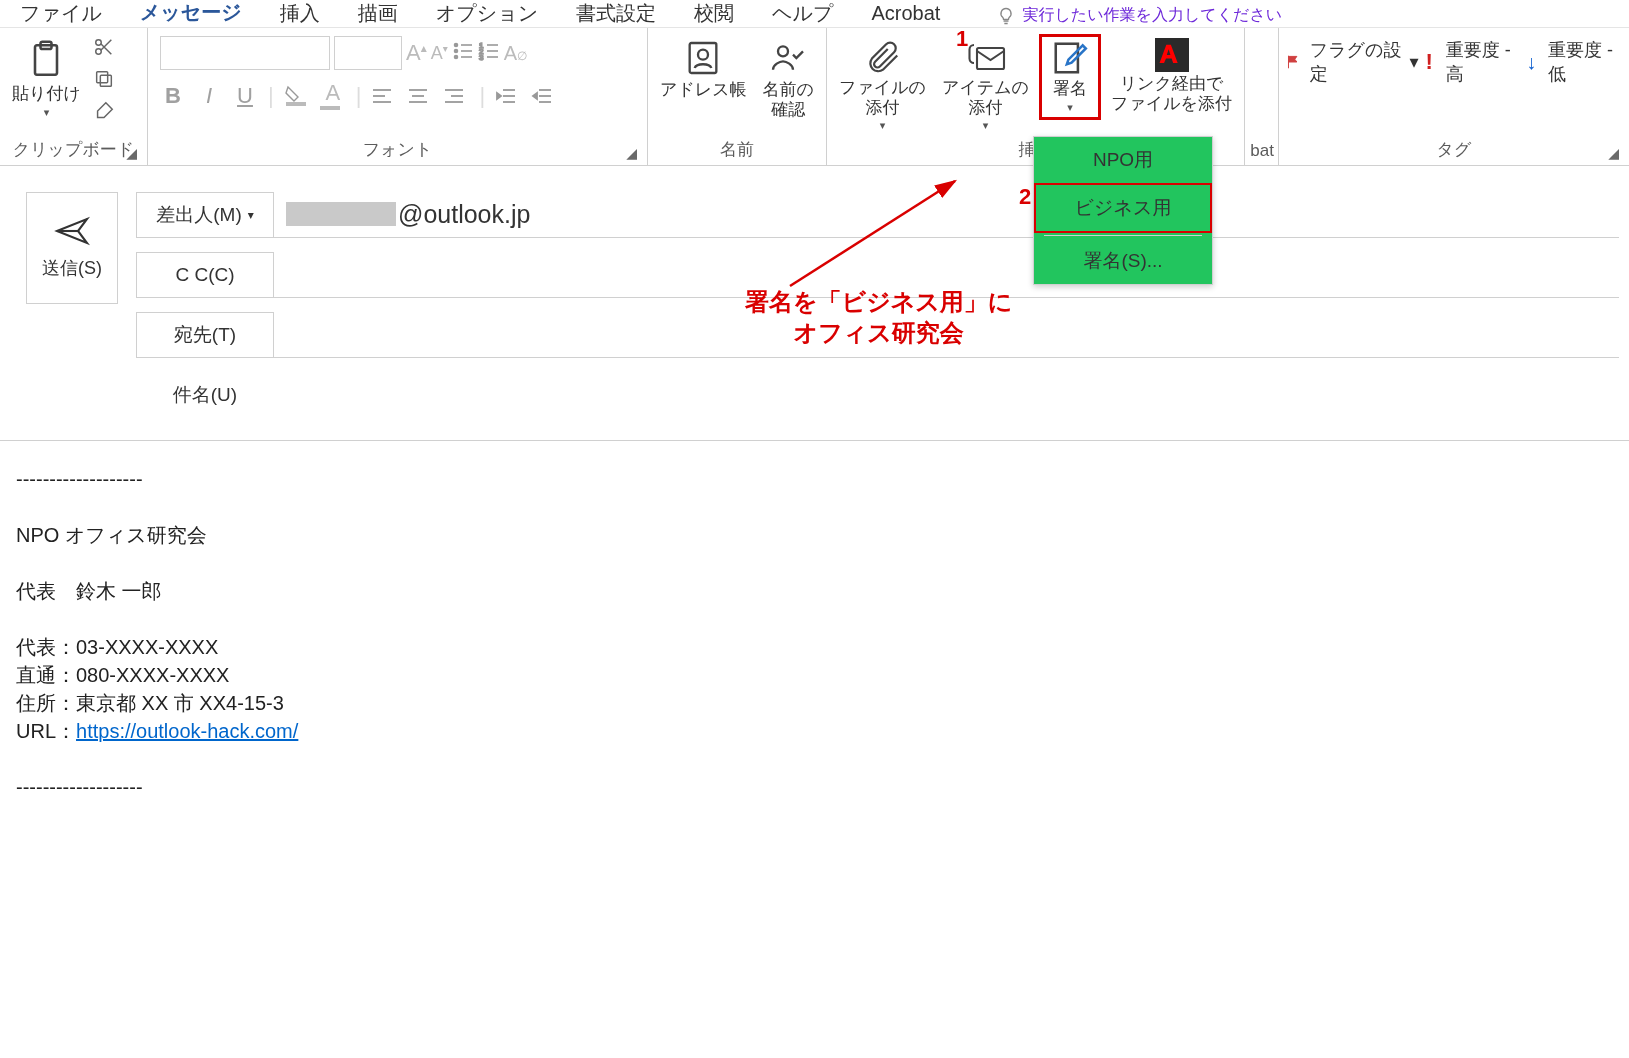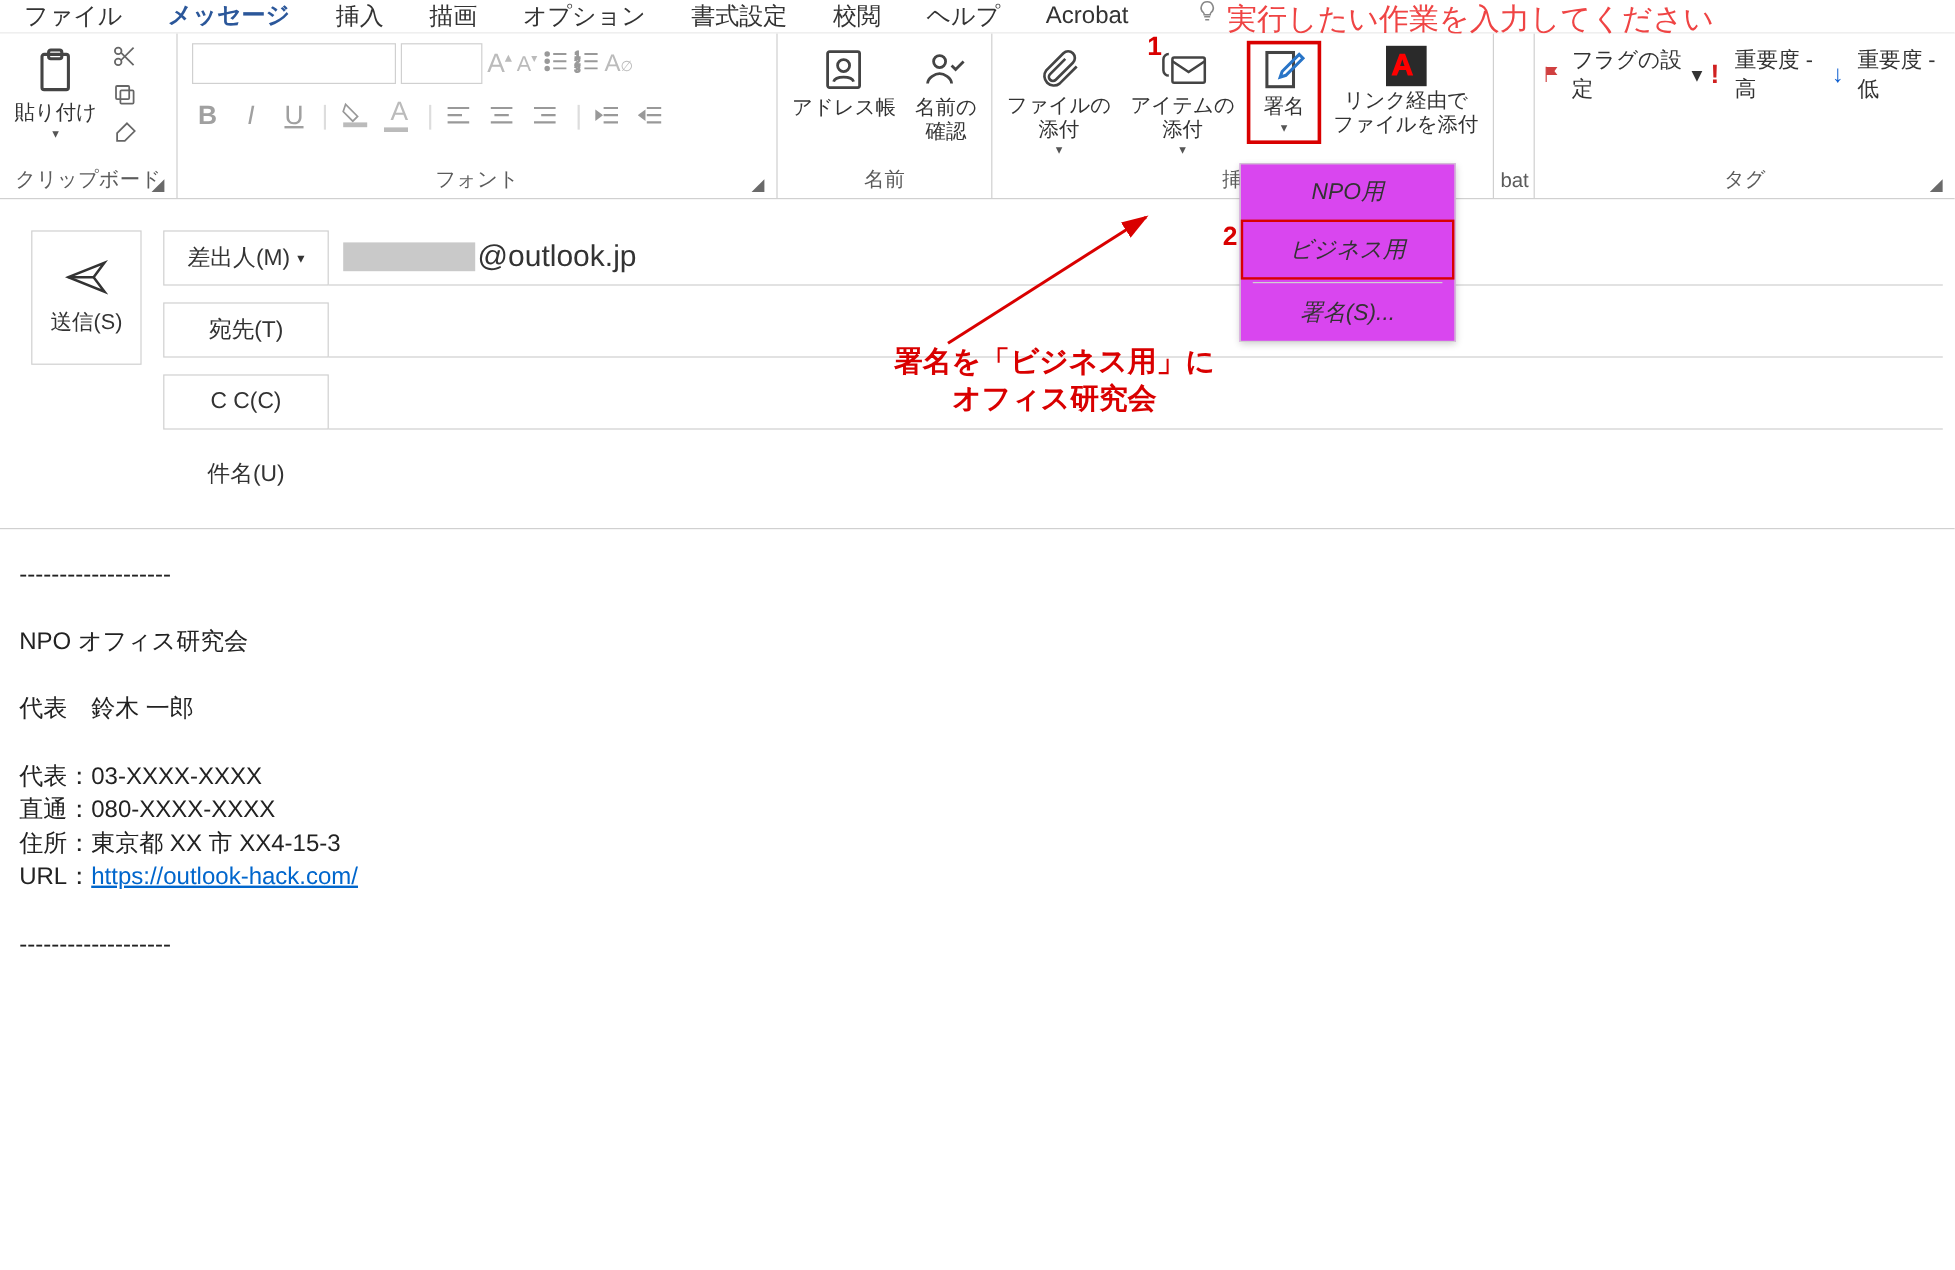--- a/index.html
+++ b/index.html
@@ -8,21 +8,21 @@
     --tab-blue:#2b579a;
     --light-gray:#a0a0a0;
     --annot-red:#d90000;
   }
   *{box-sizing:border-box;font-family:"Yu Gothic UI","Meiryo","Segoe UI",sans-serif;}
   body{margin:0;background:#fff;color:#333;font-size:18px;width:1629px;}
   
   .tabs{display:flex;align-items:center;gap:34px;padding:4px 18px 0 18px;border-bottom:1px solid #e5e5e5;height:28px;}
   .tabs .tab{padding:6px 2px 10px 2px;font-size:20px;color:#333;cursor:pointer;white-space:nowrap;}
   .tabs .tab.active{color:var(--tab-blue);font-weight:700;border-bottom:3px solid var(--tab-blue);}
-  .tell-me{display:flex;gap:6px;color:#ef4444;font-size:25px;margin-left:20px;}
+  .tell-me{display:flex;align-items:center;gap:6px;color:#6d28d9;font-size:16px;margin-left:20px;}
   .tell-me svg{flex:none;}
   
   .ribbon{display:flex;border-bottom:1px solid var(--border-gray);background:#fff;position:relative;}
   .group{display:flex;flex-direction:column;justify-content:space-between;border-right:1px solid var(--border-gray);padding:6px 6px 0 6px;position:relative;}
   .group-body{display:flex;align-items:flex-start;gap:4px;flex:1;}
   .group-label{text-align:center;font-size:17px;color:var(--text-gray);padding:2px 0 4px 0;position:relative;}
   .dlg-launch{position:absolute;right:4px;bottom:4px;font-size:14px;color:#6a6a6a;cursor:pointer;}
   .stack{display:flex;flex-direction:column;align-items:center;justify-content:flex-start;gap:2px;padding:4px 6px;line-height:1.15;text-align:center;color:#333;min-width:62px;}
   .stack .lbl{font-size:17px;}
   .stack .caret{font-size:11px;color:#555;}
@@ -32,21 +32,21 @@
   .font-picker{display:flex;gap:4px;align-items:center;}
   .font-box{border:1px solid var(--border-gray);height:34px;}
   .font-name{width:170px;}
   .font-size{width:68px;}
   .fmt-row{display:flex;gap:10px;align-items:center;margin-top:10px;color:var(--light-gray);font-size:22px;}
   .fmt-row .btn{min-width:26px;text-align:center;}
   .fmt-row svg{display:block;}
   
   .sig-wrap{position:relative;}
   .sig-btn{border:3px solid var(--annot-red);padding:2px 4px 4px 4px;}
-  .sig-menu{position:absolute;top:102px;left:-6px;background:#d946ef;border:1px solid var(--border-gray);box-shadow:0 2px 6px rgba(0,0,0,.2);min-width:180px;z-index:10;font-style:italic;}
+  .sig-menu{position:absolute;top:102px;left:-6px;background:#22c55e;border:1px solid var(--border-gray);box-shadow:0 2px 6px rgba(0,0,0,.2);min-width:180px;z-index:10;}
   .sig-menu .item{padding:10px 16px;font-size:19px;text-align:center;cursor:pointer;white-space:nowrap;}
   .sig-menu .item.sel{border:2px solid var(--annot-red);}
   .sig-menu hr{border:none;border-top:1px solid var(--border-gray);margin:2px 10px;}
   
   .tag-col{display:flex;flex-direction:row;gap:2px;padding-top:4px;}
   .tag-row{display:flex;align-items:center;gap:8px;font-size:18px;color:#333;}
   
   .annot-num{position:absolute;color:var(--annot-red);font-weight:800;font-size:22px;z-index:20;}
   
   .compose{display:flex;gap:18px;padding:26px 10px 0 26px;}
@@ -330,25 +330,25 @@
         <div class="field-btn">
           <span>差出人(M)</span>
           <span style="font-size:12px">▾</span>
         </div>
         <div class="field-val">
           <span class="redact"></span>
             <span>@outlook.jp</span>
         </div>
       </div>
       <div class="field-row">
+        <div class="field-btn">C C(C)</div>
+        <div class="field-val"></div>
+      </div>
+      <div class="field-row">
         <div class="field-btn">宛先(T)</div>
-        <div class="field-val"></div>
-      </div>
-      <div class="field-row">
-        <div class="field-btn">C C(C)</div>
         <div class="field-val"></div>
       </div>
       <div class="field-row">
         <div class="subj-label">件名(U)</div>
         <div class="field-val" style="border-bottom:none"></div>
       </div>
     </div>
   </div>
   <div class="full-divider"></div>
 

